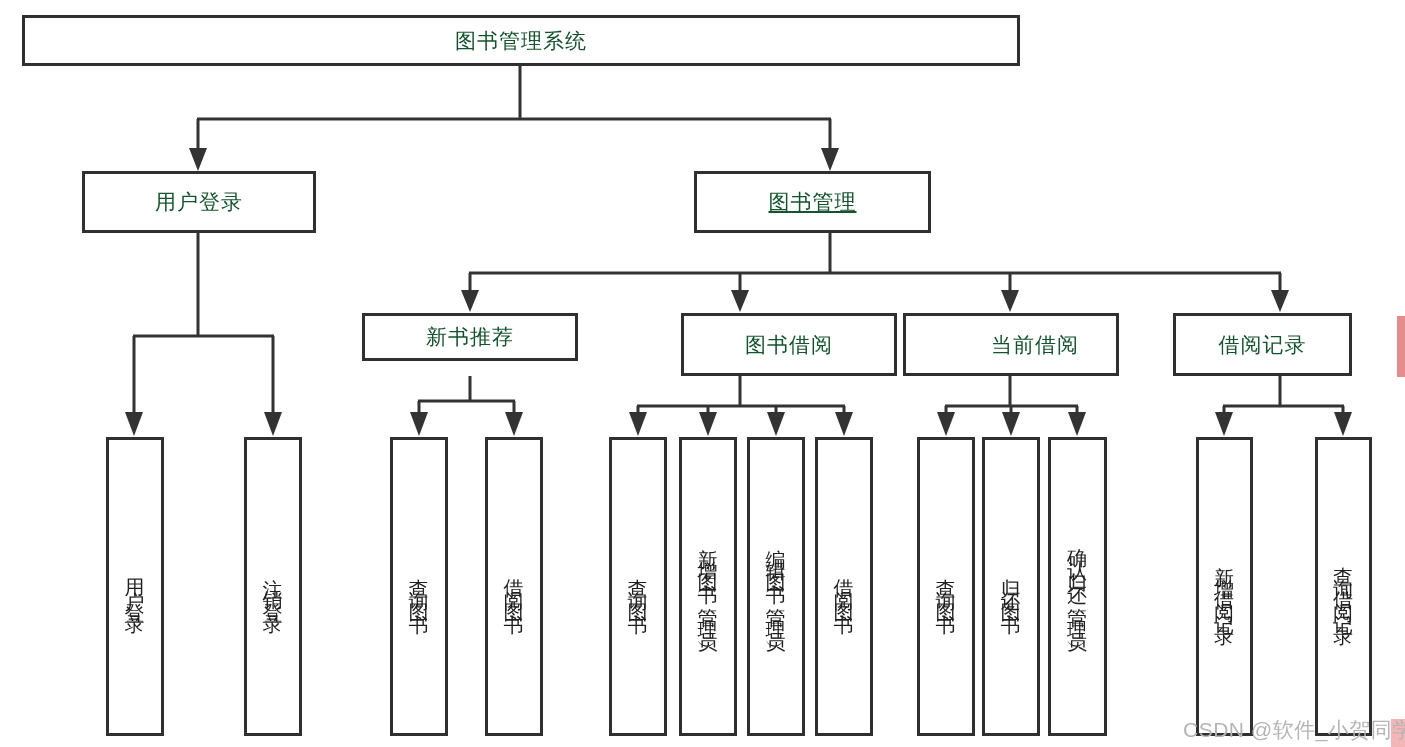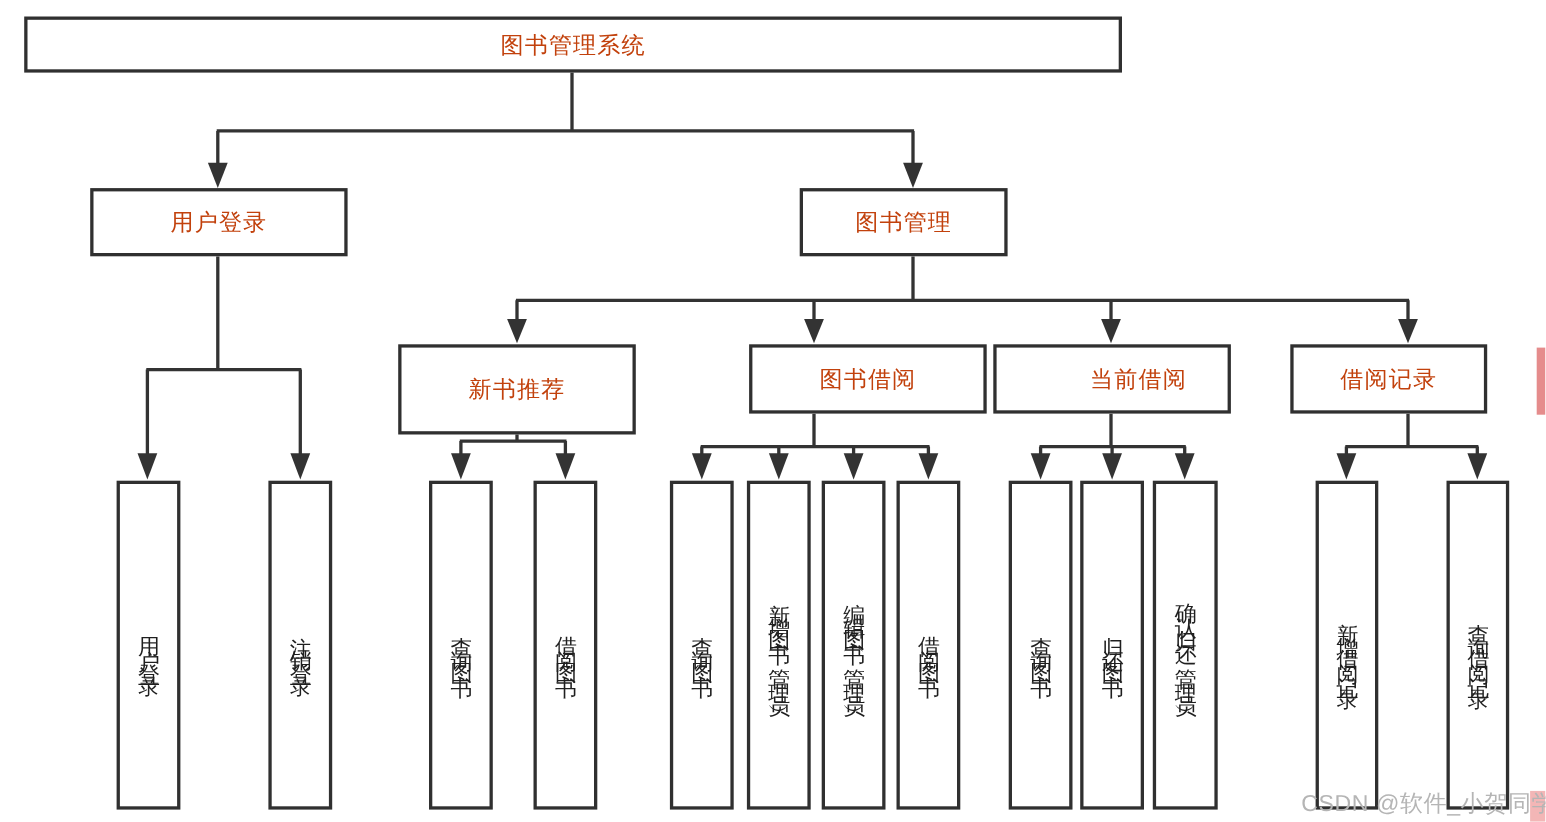--- a/index.html
+++ b/index.html
@@ -7,21 +7,21 @@
     width:1405px;height:747px;position:relative;overflow:hidden;
     background:#ffffff;
     font-family:"Liberation Sans","DejaVu Sans",sans-serif;
   }
   #stage{position:absolute;inset:0;}
   svg.connectors{position:absolute;left:0;top:0;z-index:0;pointer-events:none;}
   .node{
     position:absolute;box-sizing:border-box;z-index:1;
     border:3px solid #303030;background:#ffffff;
     display:flex;align-items:center;justify-content:center;
-    color:#c2410c;font-size:21px;letter-spacing:1px;
+    color:#14532d;font-size:21px;letter-spacing:1px;
   }
   .leaf{
     position:absolute;box-sizing:border-box;z-index:1;
     top:437px;height:299px;width:58px;
     border:3px solid #303030;background:#ffffff;
     display:flex;align-items:center;justify-content:center;
   }
   .leaf span{
     writing-mode:vertical-rl;text-orientation:mixed;
     font-size:20px;color:#1f1f1f;letter-spacing:12px;line-height:1;
@@ -84,25 +84,25 @@
     </g>
   </svg>
 
   <div class="node" style="left:22px;top:15px;width:998px;height:51px;">
     <span>图书管理系统</span>
   </div>
 
   <div class="node" style="left:82px;top:171px;width:234px;height:62px;">
     <span>用户登录</span>
   </div>
-  <div class="node" style="left:727px;top:171px;width:189px;height:62px;">
+  <div class="node" style="left:694px;top:171px;width:237px;height:62px;text-decoration:underline;">
     <span>图书管理</span>
   </div>
 
-  <div class="node" style="left:362px;top:313px;width:216px;height:82px;">
+  <div class="node" style="left:362px;top:313px;width:216px;height:48px;">
     <span>新书推荐</span>
   </div>
   <div class="node" style="left:633px;top:313px;width:216px;height:63px;margin-left:48px;">
     <span>图书借阅</span>
   </div>
   <div class="node" style="left:903px;top:313px;width:216px;height:63px;padding-left:48px;">
     <span>当前借阅</span>
   </div>
   <div class="node" style="left:1173px;top:313px;width:179px;height:63px;">
     <span>借阅记录</span>

